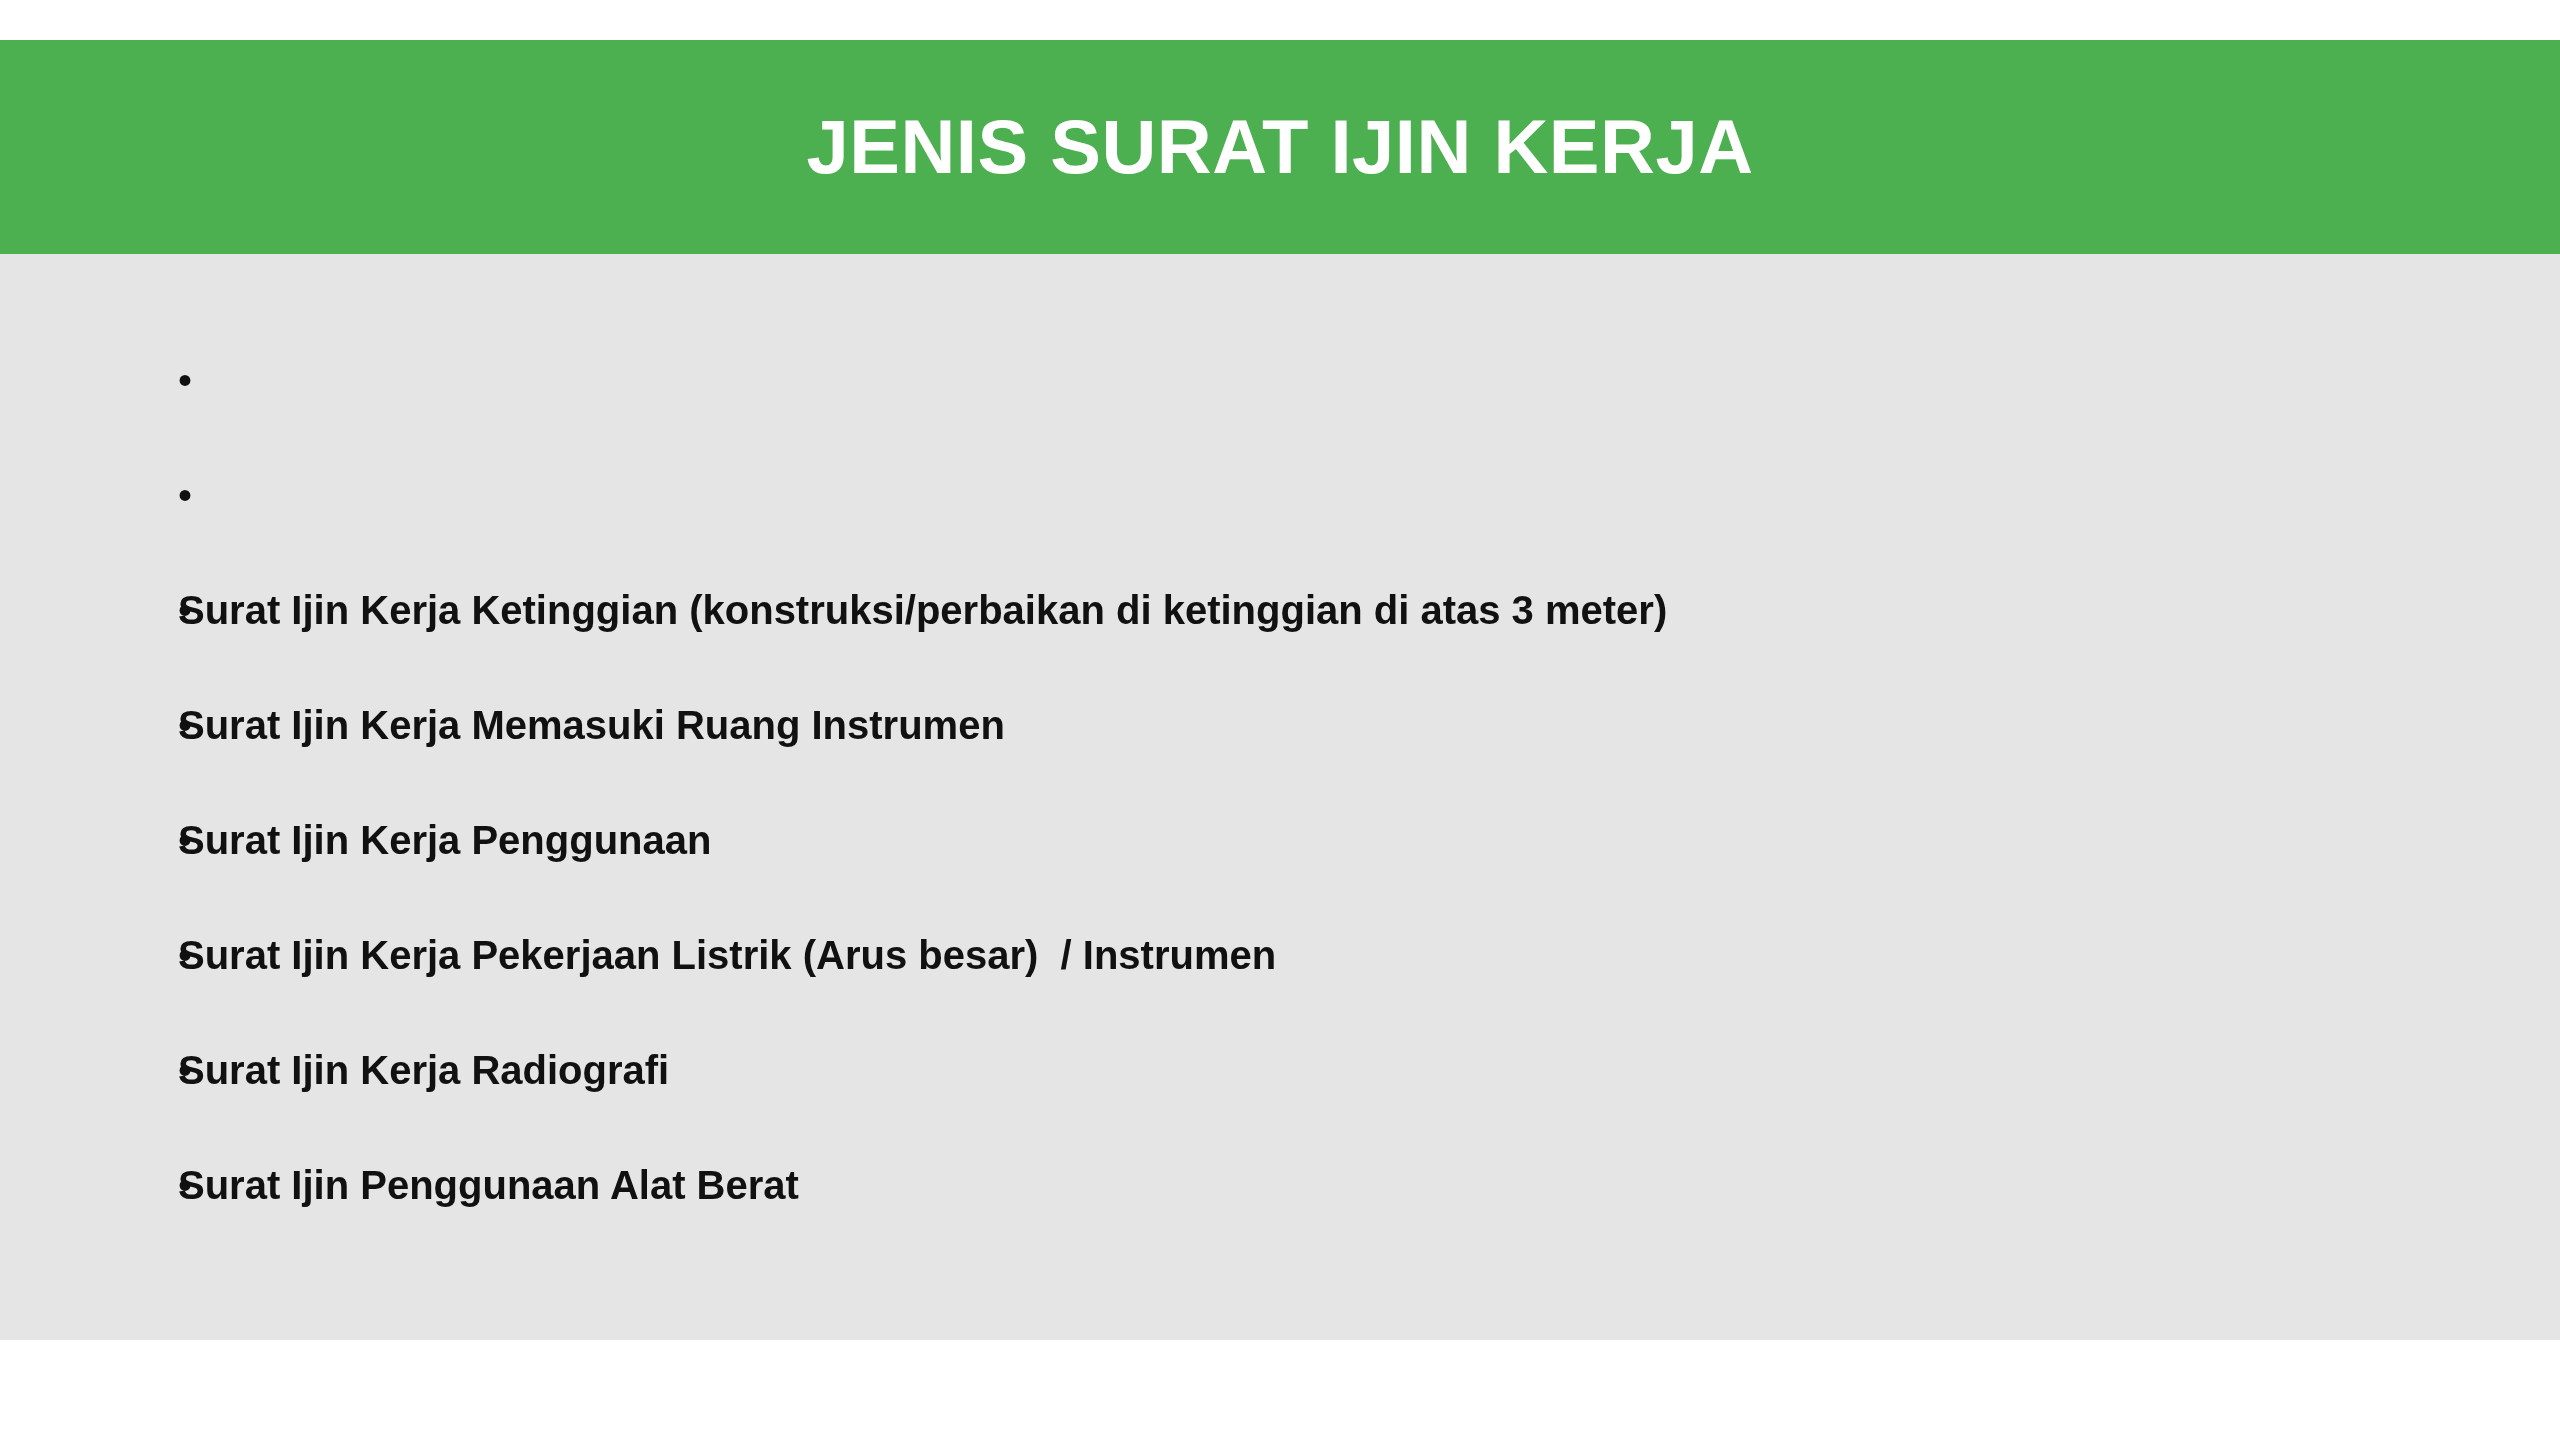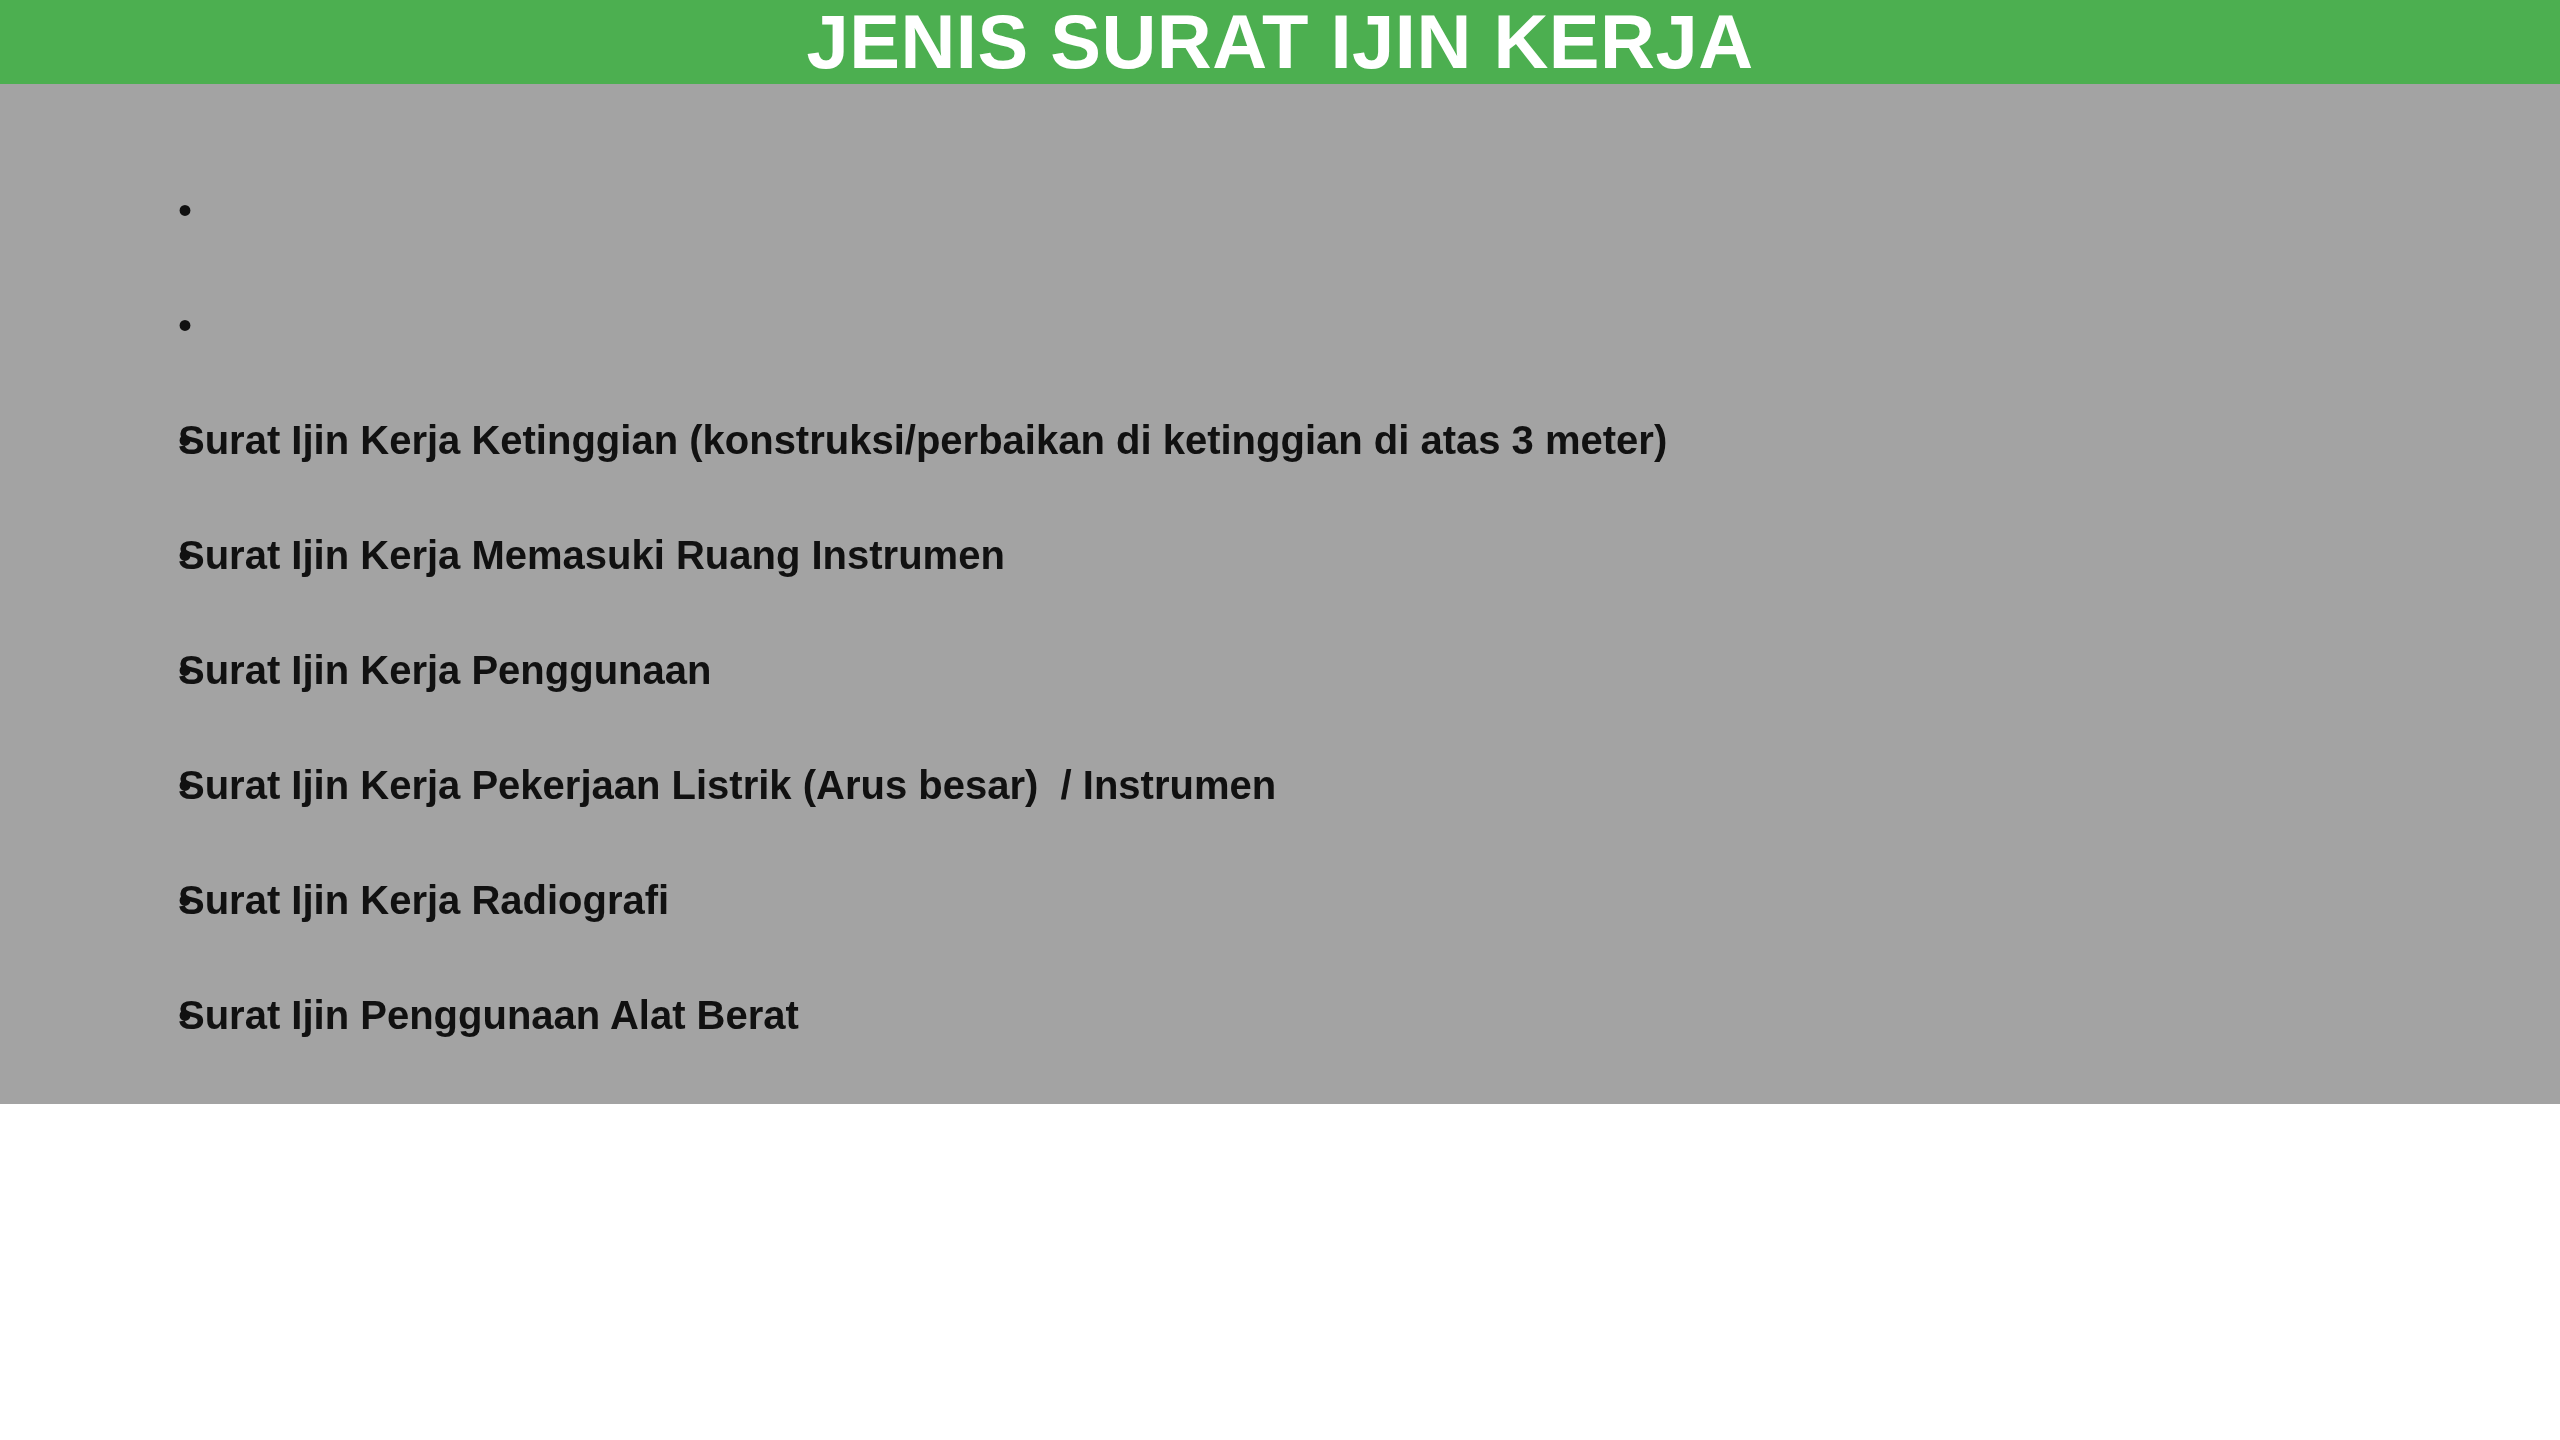--- a/index.html
+++ b/index.html
@@ -9,24 +9,25 @@
   }
   body {
     width: 2560px;
     height: 1440px;
     font-family: "Liberation Sans", sans-serif;
     overflow: hidden;
   }
   .slide {
     position: relative;
     width: 2560px;
-    height: 1104px;
-    background: #a3a3a3;
+    height: 1300px;
+    background: #e5e5e5;
     display: flex;
     flex-direction: column;
+    margin-top: 40px;
   }
   .title-bar {
     width: 100%;
     height: 214px;
     background: #4caf50;
     display: flex;
     align-items: center;
     justify-content: center;
     box-sizing: border-box;
   }

